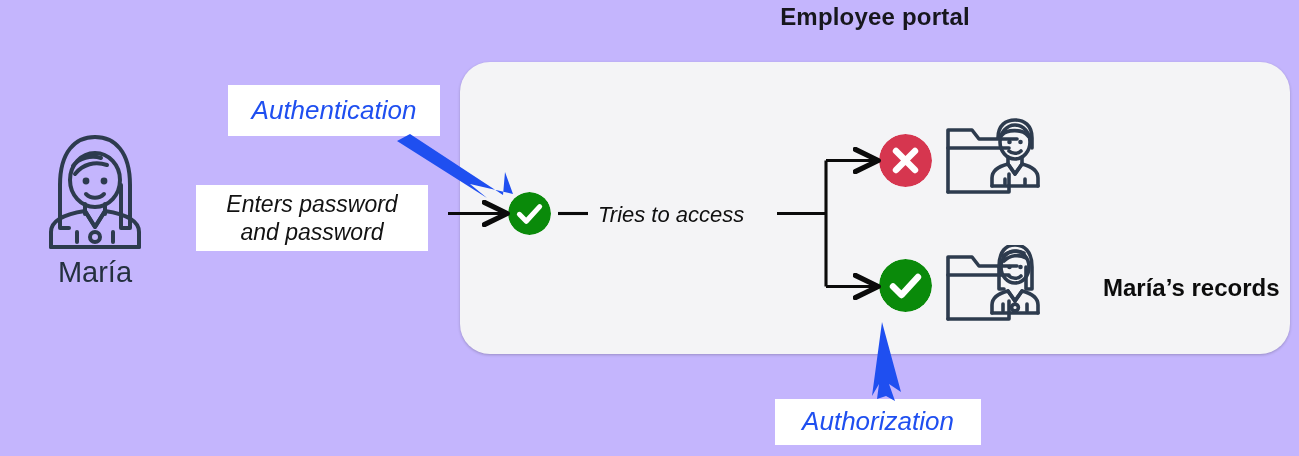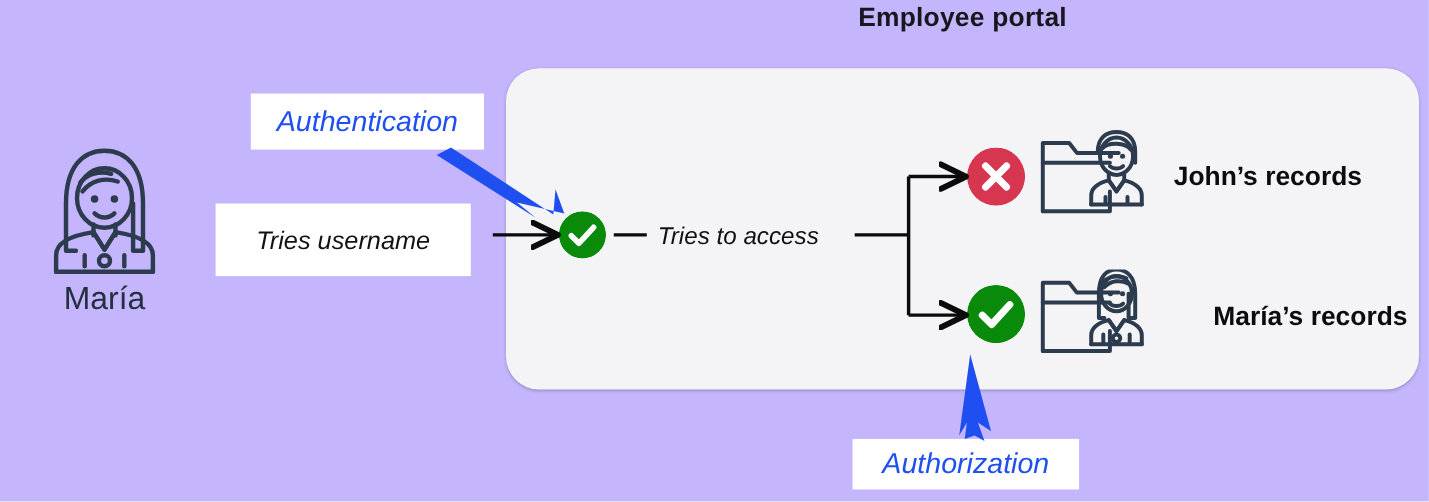--- a/index.html
+++ b/index.html
@@ -172,21 +172,22 @@
       <path d="M80 104 L80 114"></path>
       <path d="M18 119 L106 119"></path>
     </svg>
     <div class="person-name">María</div>
   </div>
 
   <div class="callout callout-emphasis" id="callout-authentication">Authentication</div>
 
   <div class="callout callout-plain" id="callout-credentials">
     <div>
-      <div>Tries username</div>
+      <div>Enters password</div>
+      <div>and password</div>
     </div>
   </div>
 
   <div class="callout callout-emphasis" id="callout-authorization">Authorization</div>
 
   <div class="flow-label" id="label-tries">Tries to access</div>
 
   <svg class="badge" id="badge-auth-ok" viewBox="0 0 53 53">
     <circle cx="26.5" cy="26.5" r="26.5" fill="#0a8a0a"></circle>
     <path d="M14 27.5 L22.5 36 L39 18" stroke="#ffffff" stroke-width="6.2" fill="none" stroke-linecap="round" stroke-linejoin="round"></path>
@@ -217,21 +218,20 @@
       <circle cx="75.5" cy="24" r="2.3" fill="#2d3b4e" stroke="none"></circle>
       <path d="M64 33 C67 36 73 36 76 33"></path>
       <path d="M63 39 L63 45"></path>
         <path d="M77 39 L77 45"></path>
       <path d="M47 68 L47 60 C47 52 55 48 63 46 L70 56 L77 46 C85 48 93 52 93 60 L93 68"></path>
       <path d="M63 46 L70 56 L77 46"></path>
       <path d="M60 61 L60 66"></path>
         <path d="M80 61 L80 66"></path>
       <path d="M47 68 L93 68"></path>
     </svg>
-    <div class="record-label">John’s records</div>
   </div>
 
   <div class="record-row" id="record-row-maria">
     <svg width="100" height="86" viewBox="0 0 100 86" fill="none" stroke="#2d3b4e" stroke-width="3.6" stroke-linecap="round" stroke-linejoin="round">
       <path d="M3 74 L3 12 L27 12 L34 21 L72 21"></path>
       <path d="M3 30 L64 30"></path>
       <path d="M3 74 L64 74 L64 56"></path>
 
       <path d="M54 22 C54 6 61 0 70 0 C79 0 87 6 87 22 L87 44 L81 44 L81 22"></path>
       <path d="M59 44 L54 44 L54 22"></path>

